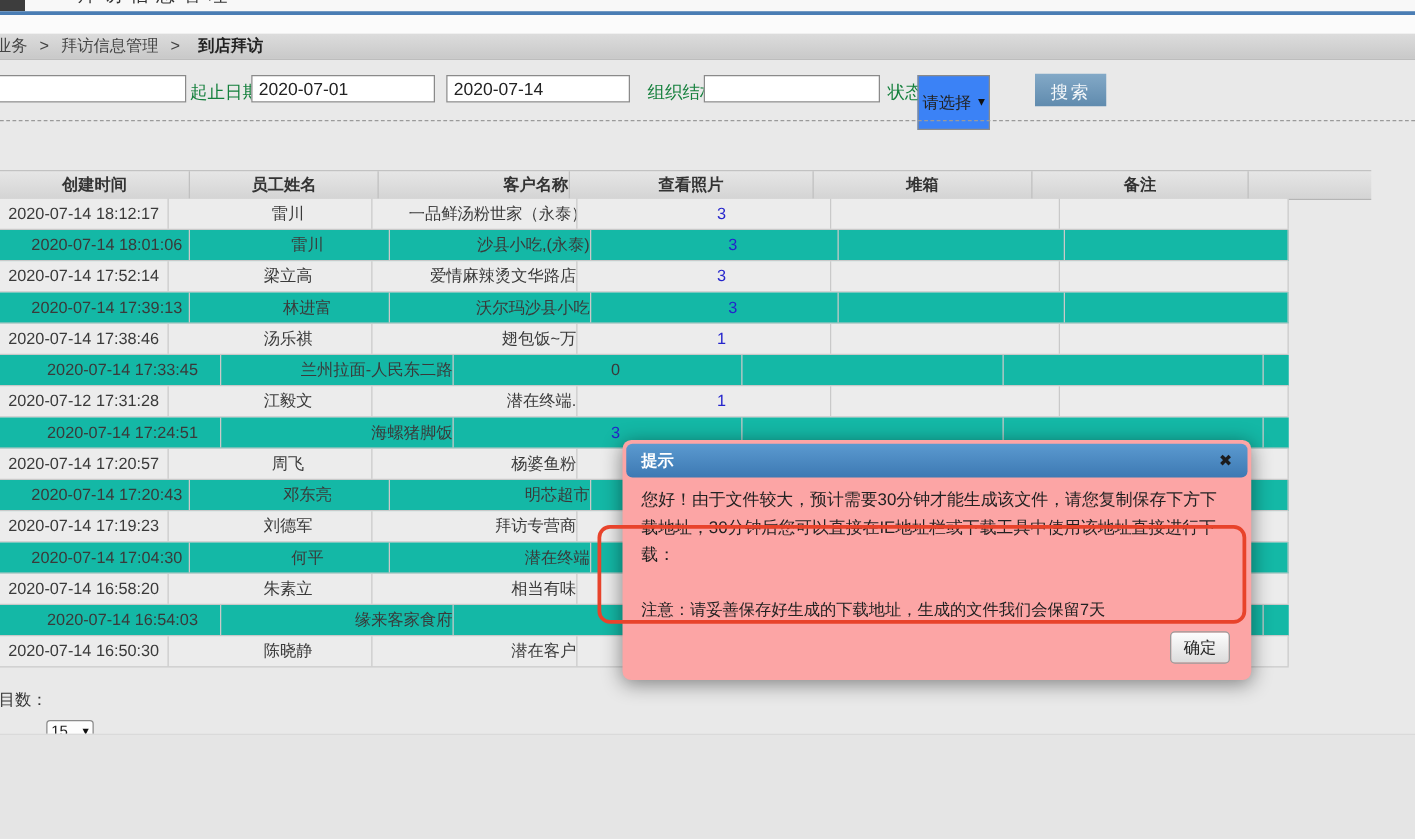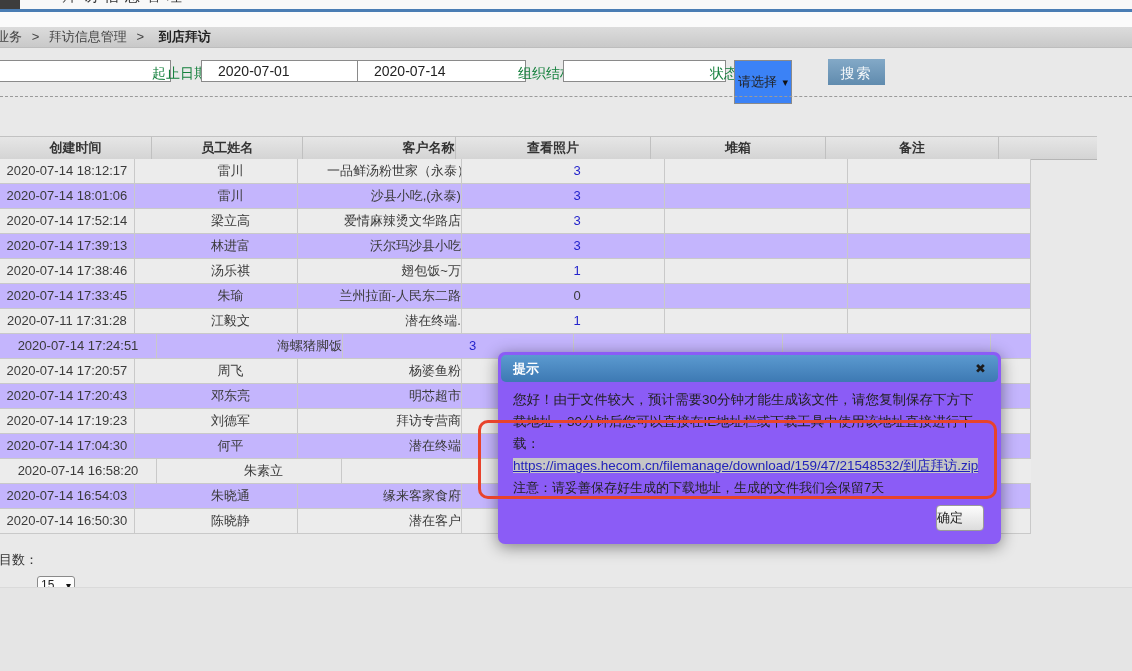--- a/index.html
+++ b/index.html
@@ -17,21 +17,21 @@
   #white-band{position:absolute;left:0;top:12px;width:1132px;height:15px;background:#fbfbfb;}
   
   #breadcrumb-bar{position:absolute;left:0;top:27px;width:1132px;height:20px;
     background:linear-gradient(#dcdcdc,#c9c9c9);border-bottom:1px solid #bdbdbd;
     font-size:13px;line-height:20px;color:#444;white-space:nowrap;}
   #breadcrumb-bar .crumb{margin:0 3px;}
   #breadcrumb-bar .crumb.first{margin-left:-4px;}
   #breadcrumb-bar .crumb.current{font-weight:bold;color:#222;margin-left:8px;}
   
   .flt-input{position:absolute;height:20px;background:#fff;border:1px solid #8a8a8a;
-    font-size:14px;color:#222;padding:0 16px;font-family:inherit;box-sizing:content-box;}
+    font-size:14px;color:#222;padding:0 5px;font-family:inherit;box-sizing:content-box;}
   #keyword-input{left:-8px;top:60px;width:145px;}
   #date-from{left:201px;top:60px;width:135px;}
   #date-to{left:357px;top:60px;width:135px;}
   #org-input{left:563px;top:60px;width:129px;}
   .flt-label{position:absolute;top:65px;font-size:14px;color:#15803d;}
   #date-label{left:152px;}
   #org-label{left:518px;}
   #status-label{left:710px;}
   #status-select{position:absolute;left:734px;top:60px;width:50px;height:20px;background:#3b82f6;
     border:1px solid #8a8a8a;font-size:13px;line-height:20px;padding:11px 3px;color:#222;cursor:default;}
@@ -43,46 +43,46 @@
   
   #table-header{position:absolute;left:0;top:136px;width:1097px;height:22px;
     background:linear-gradient(#e6e6e6,#d4d4d4);border-top:1px solid #c2c2c2;border-bottom:1px solid #b5b5b5;
     display:flex;}
   .hcell{height:22px;line-height:22px;text-align:center;font-size:13px;font-weight:bold;color:#333;
     border-right:1px solid #c0c0c0;box-sizing:border-box;}
   .hcell.filler{border-right:0;}
   #table-body{position:absolute;left:0;top:159px;width:1031px;}
   .trow{display:flex;height:24px;border-bottom:1px solid #c9c9c9;gap:29px;}
   .trow.odd{background:#ececec;}
-  .trow.even{background:#c4b5fd;}
+  .trow.even{background:#14b8a6;padding-left:20px;}
   .cell{height:24px;line-height:24px;text-align:center;font-size:13px;color:#3a3a3a;
     border-right:1px solid #c9c9c9;box-sizing:border-box;white-space:nowrap;overflow:hidden;}
   .c0{width:157px;}.c1{width:156px;}.c2{width:157px;text-align:right;}.c3{width:202px;}.c4{width:180px;}.c5{width:179px;}
   .hcell.filler{width:101px;}
   .photo-link{color:#2424cc;cursor:pointer;}
   
   #page-size-label{position:absolute;left:-14px;top:551px;font-size:13px;color:#333;}
   #page-size-select{position:absolute;left:37px;top:576px;width:30px;height:17px;background:#fdfdfd;
     border:1px solid #8a8a8a;border-radius:3px;font-size:12px;line-height:17px;padding:0 3px;color:#222;cursor:default;}
   #page-size-select .arrow{float:right;font-size:10px;color:#111;}
   #bottom-band{position:absolute;left:0;top:587px;width:1132px;height:84px;background:#e5e5e5;border-top:1px solid #dadada;}
   
-  #modal{position:absolute;left:498px;top:352px;width:503px;height:192px;background:#8b5cf6;
+  #modal{position:absolute;left:498px;top:352px;width:503px;height:192px;background:#fca5a5;
     border-radius:7px;box-shadow:0 3px 16px rgba(0,0,0,0.45);z-index:5;}
   #modal-header{position:absolute;left:3px;top:3px;right:3px;height:27px;border-radius:5px;
     background:linear-gradient(#5b9ad0,#3d79b3);color:#fff;font-size:13px;font-weight:bold;
     line-height:27px;padding-left:12px;box-sizing:border-box;}
   #modal-close{position:absolute;right:12px;top:0;color:#1c1c1c;font-weight:bold;font-size:13px;cursor:pointer;}
   #modal-body{position:absolute;left:0;top:30px;right:0;padding:7px 15px 0 15px;
     font-size:13.5px;line-height:22px;color:#222;}
   #download-link{color:#2222bb;text-decoration:underline;background:#c6c6c6;word-break:break-all;cursor:pointer;}
   #modal-note{font-size:13px;color:#222;}
   #ok-button{position:absolute;right:17px;bottom:13px;width:48px;height:26px;
     background:linear-gradient(#fdfdfd,#dcdcdc);border:1px solid #9a9a9a;border-radius:4px;
-    font-size:13px;color:#222;line-height:24px;cursor:pointer;box-sizing:border-box;}
+    font-size:13px;color:#222;text-align:center;line-height:24px;cursor:pointer;box-sizing:border-box;}
   
   #red-box{position:absolute;left:478px;top:420px;width:513px;height:73px;
     border:3px solid #e8432b;border-radius:10px;z-index:9;pointer-events:none;}
 </style>
 </head>
 <body>
 
 <div id="top-strip">
   <div id="top-dark"></div>
   <div id="tab-text">拜访信息管理</div>
@@ -157,28 +157,27 @@
     <div class="trow odd">
       <div class="cell c0">2020-07-14 17:38:46</div>
       <div class="cell c1">汤乐祺</div>
       <div class="cell c2">翅包饭~万</div>
       <div class="cell c3"><span class="photo-link">1</span></div>
       <div class="cell c4"></div>
       <div class="cell c5"></div>
     </div>
     <div class="trow even">
       <div class="cell c0">2020-07-14 17:33:45</div>
-      <div class="cell c1">朱瑜</div>
       <div class="cell c2">兰州拉面-人民东二路</div>
       <div class="cell c3">0</div>
       <div class="cell c4"></div>
       <div class="cell c5"></div>
     </div>
     <div class="trow odd">
-      <div class="cell c0">2020-07-11 17:31:28</div>
+      <div class="cell c0">2020-07-12 17:31:28</div>
       <div class="cell c1">江毅文</div>
       <div class="cell c2">潜在终端.</div>
       <div class="cell c3"><span class="photo-link">1</span></div>
       <div class="cell c4"></div>
       <div class="cell c5"></div>
     </div>
     <div class="trow even">
       <div class="cell c0">2020-07-14 17:24:51</div>
       <div class="cell c2">海螺猪脚饭</div>
       <div class="cell c3"><span class="photo-link">3</span></div>
@@ -213,27 +212,27 @@
       <div class="cell c0">2020-07-14 17:04:30</div>
       <div class="cell c1">何平</div>
       <div class="cell c2">潜在终端</div>
       <div class="cell c3"></div>
       <div class="cell c4"></div>
       <div class="cell c5"></div>
     </div>
     <div class="trow odd">
       <div class="cell c0">2020-07-14 16:58:20</div>
       <div class="cell c1">朱素立</div>
+      <div class="cell c2">相当有味</div>
       <div class="cell c3"></div>
       <div class="cell c4"></div>
       <div class="cell c5"></div>
     </div>
     <div class="trow even">
       <div class="cell c0">2020-07-14 16:54:03</div>
-      <div class="cell c1">朱晓通</div>
       <div class="cell c2">缘来客家食府</div>
       <div class="cell c3"></div>
       <div class="cell c4"></div>
       <div class="cell c5"></div>
     </div>
     <div class="trow odd">
       <div class="cell c0">2020-07-14 16:50:30</div>
       <div class="cell c1">陈晓静</div>
       <div class="cell c2">潜在客户</div>
       <div class="cell c3"></div>
@@ -249,19 +248,19 @@
 </div>
 <div id="bottom-band"></div>
 
 <div id="modal">
   <div id="modal-header">
     <span>提示</span>
     <span id="modal-close">✖</span>
   </div>
   <div id="modal-body">
     <span>您好！由于文件较大，预计需要30分钟才能生成该文件，请您复制保存下方下载地址，30分钟后您可以直接在IE地址栏或下载工具中使用该地址直接进行下载：</span><br>
-    <a id="download-link">https://images.hecom.cn/filemanage/download/159/47/21548532/到店拜访.zip</a><br>
+    <br>
     <span id="modal-note">注意：请妥善保存好生成的下载地址，生成的文件我们会保留7天</span>
   </div>
   <div id="ok-button">确定</div>
 </div>
 
 <div id="red-box"></div>
 
 </body></html>

